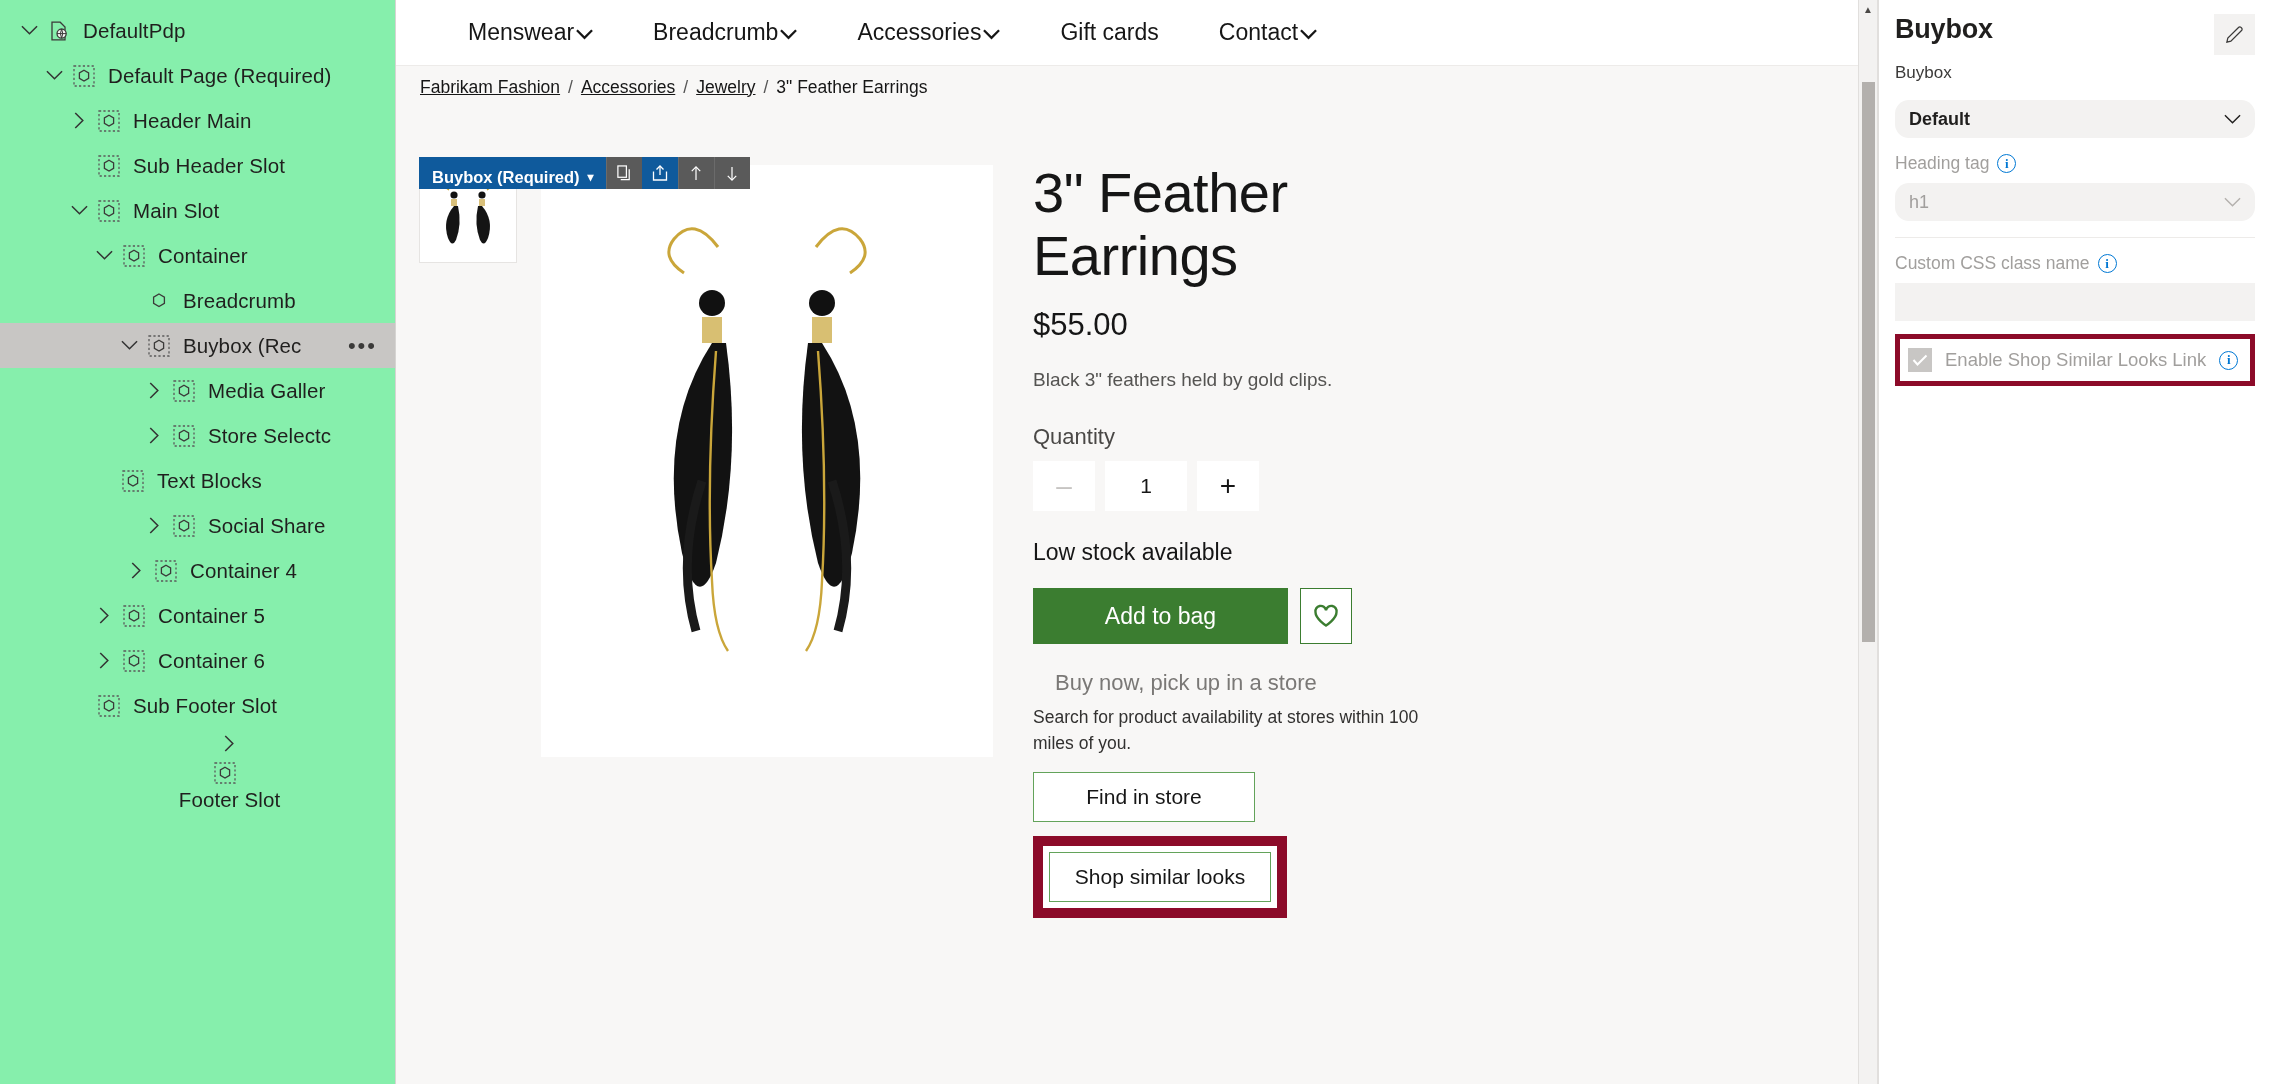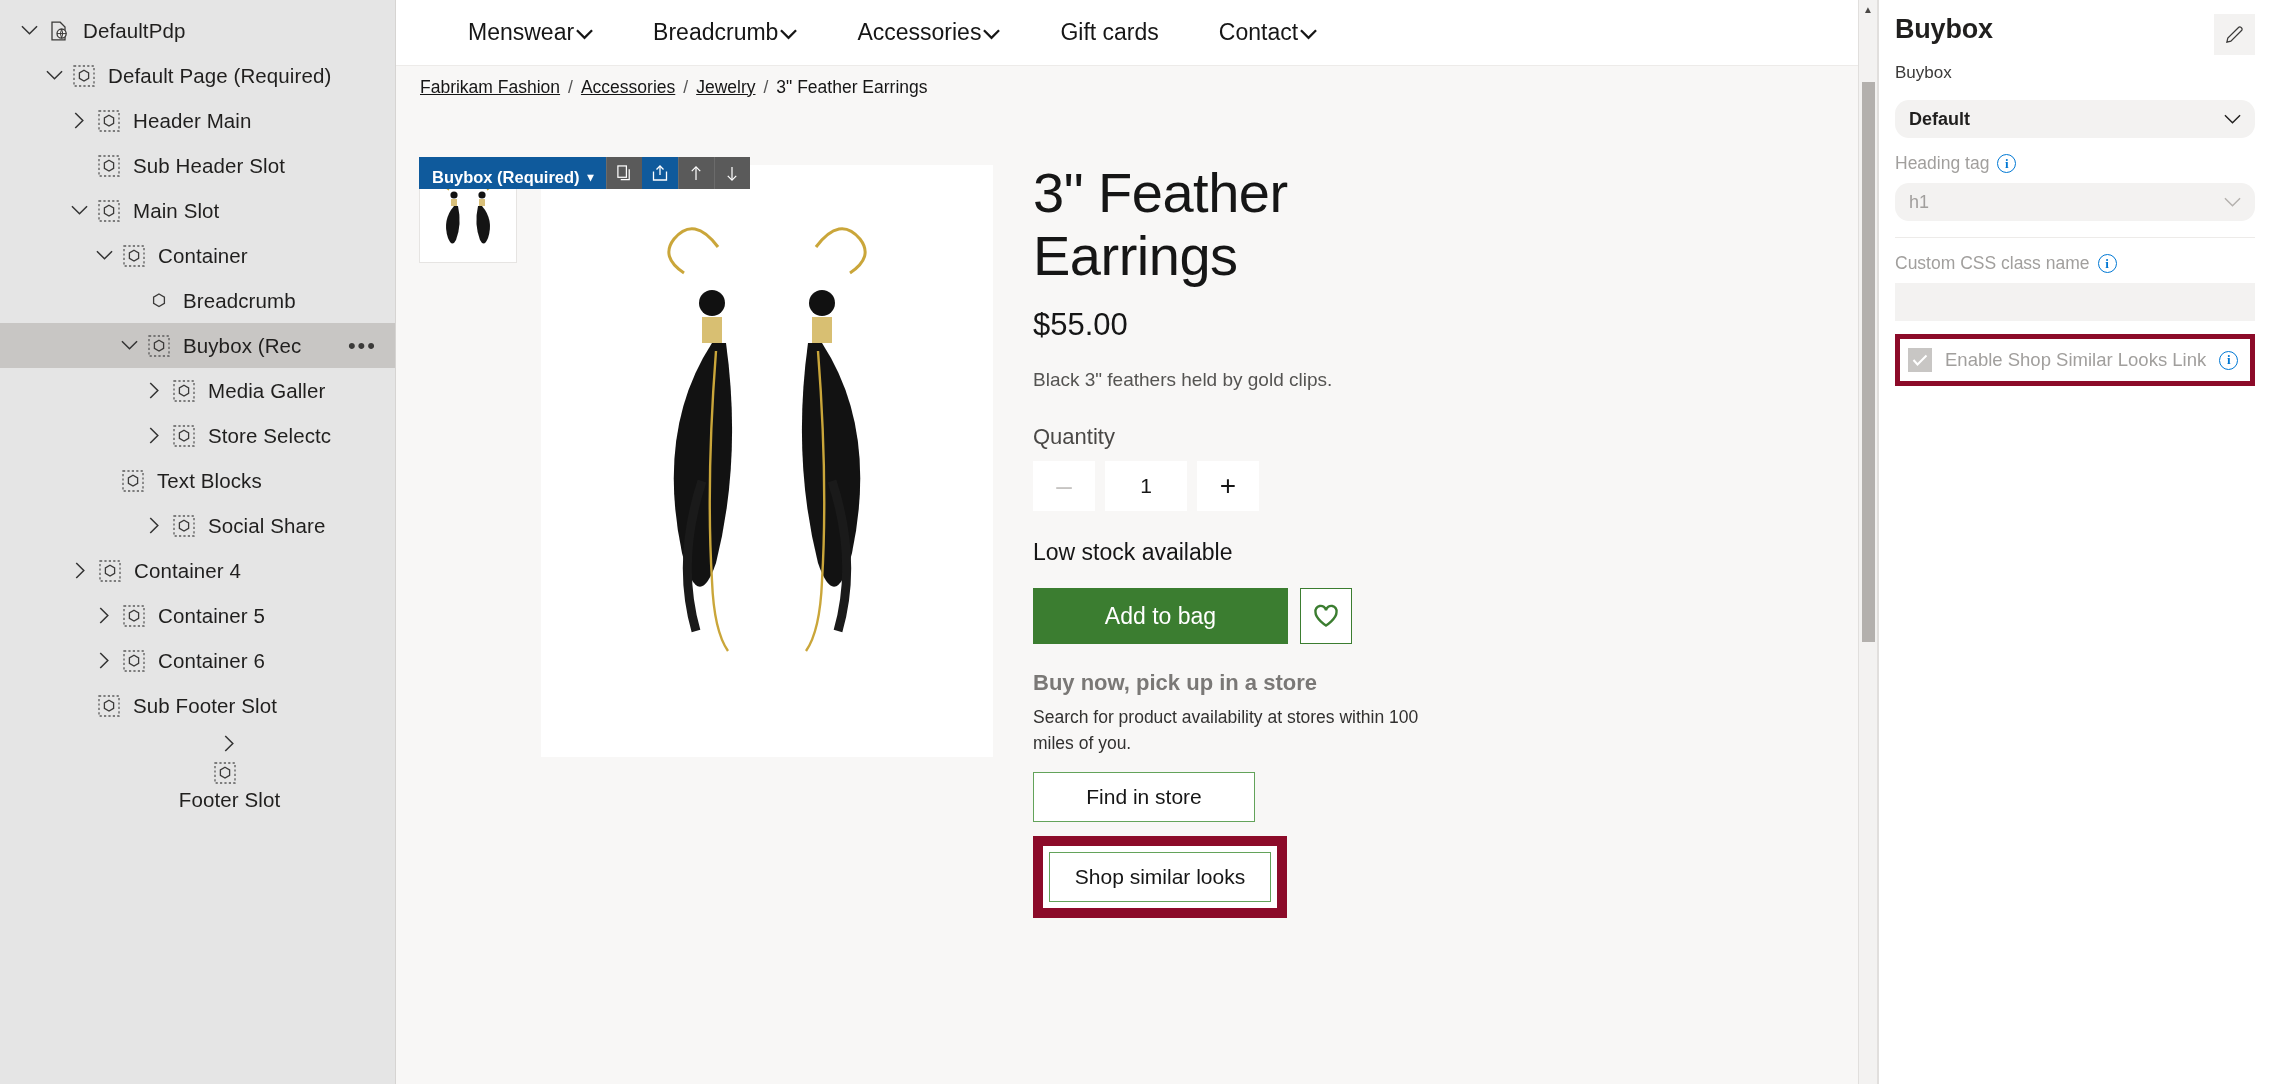--- a/index.html
+++ b/index.html
@@ -8,21 +8,21 @@
     overflow: hidden;
     font-family: "Liberation Sans", sans-serif;
     background: #ffffff;
     -webkit-font-smoothing: antialiased;
   }
   .app { display: flex; width: 2271px; height: 1084px; }
 
   
   .tree-panel {
     width: 396px; height: 1084px;
-    background: #e5e5e5;
+    background: #86efac;
     border-right: 1px solid #d6d4d2;
     padding-top: 8px;
     position: relative;
     flex: 0 0 396px;
   }
   .tree-row {
     display: flex; align-items: center;
     height: 45px;
     font-size: 20px;
     color: #201f1e;
@@ -181,21 +181,21 @@
     font-size: 23px;
     display: flex; align-items: center; justify-content: center;
     cursor: pointer; border: none;
   }
   .wish {
     width: 52px; height: 56px;
     background: #fff; border: 1px solid #3b7d30;
     display: flex; align-items: center; justify-content: center;
     cursor: pointer;
   }
-  .pickup-h { font-size: 22px; color: #7a7876; margin-top: 26px; font-weight: 700; }
+  .pickup-h { font-size: 22px; color: #7a7876; margin-top: 26px; font-weight: 400; margin-left: 22px; }
   .pickup-p { font-size: 17.5px; color: #323130; margin-top: 9px; line-height: 1.45; max-width: 435px;}
 
   .store-btn {
     height: 50px; width: 222px;
     border: 1px solid #63a35a; background: #fff;
     display: flex; align-items: center; justify-content: center;
     font-size: 21px; color: #161616;
     margin-top: 16px; cursor: pointer;
   }
   .hl-wrap {
@@ -450,21 +450,21 @@
             </svg>
           </span>
           <span class="tico">
             <svg width="22" height="22" viewBox="0 0 22 22">
               <rect x="1" y="1" width="20" height="20" fill="none" stroke="#5a5a5a" stroke-width="1.3" stroke-dasharray="2.2 2.2"></rect>
               <path d="M11 5.2l4.6 2.7v5.4L11 16l-4.6-2.7V7.9z" fill="none" stroke="#3b3a39" stroke-width="1.3"></path>
             </svg>
           </span>
           <span class="tlabel">Social Share</span>
         </div>
-        <div class="tree-row" style="padding-left: 65px;">
+        <div class="tree-row" style="padding-left: 89px; margin-left: 32px;">
           <span class="chev">
             <svg width="11" height="17" viewBox="0 0 11 18" fill="none" stroke="#333" stroke-width="1.6">
               <path d="M1 1l8 8-8 8"></path>
             </svg>
           </span>
           <span class="tico">
             <svg width="22" height="22" viewBox="0 0 22 22">
               <rect x="1" y="1" width="20" height="20" fill="none" stroke="#5a5a5a" stroke-width="1.3" stroke-dasharray="2.2 2.2"></rect>
               <path d="M11 5.2l4.6 2.7v5.4L11 16l-4.6-2.7V7.9z" fill="none" stroke="#3b3a39" stroke-width="1.3"></path>
             </svg>

